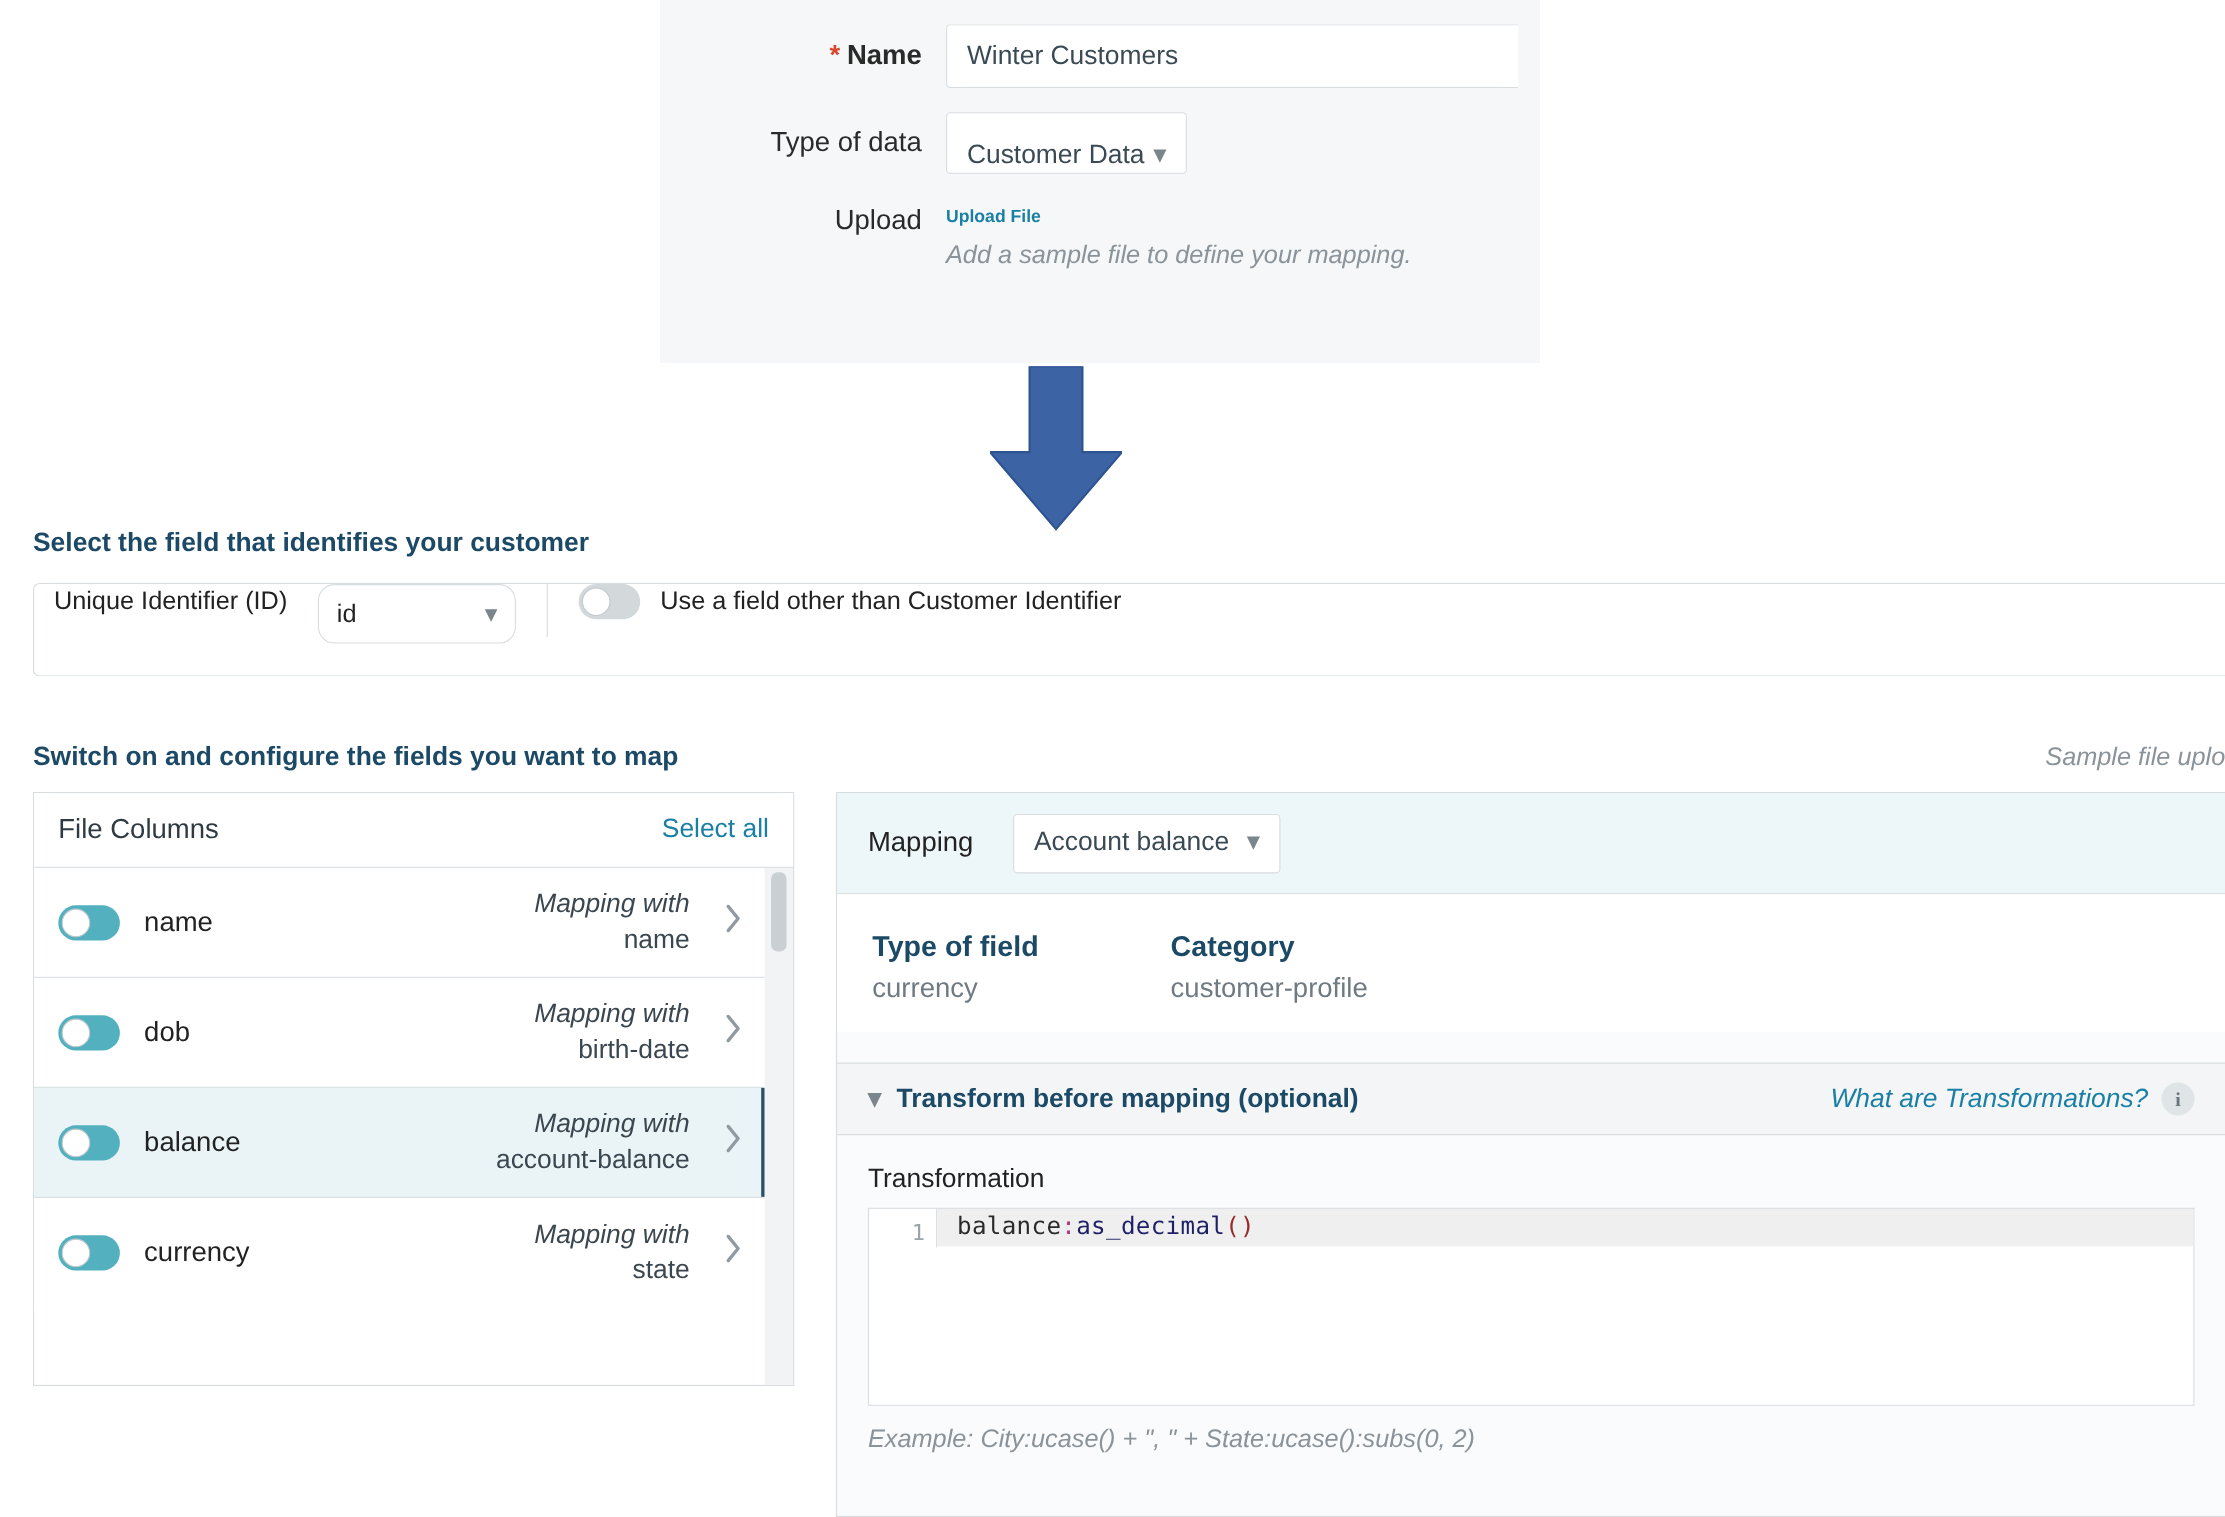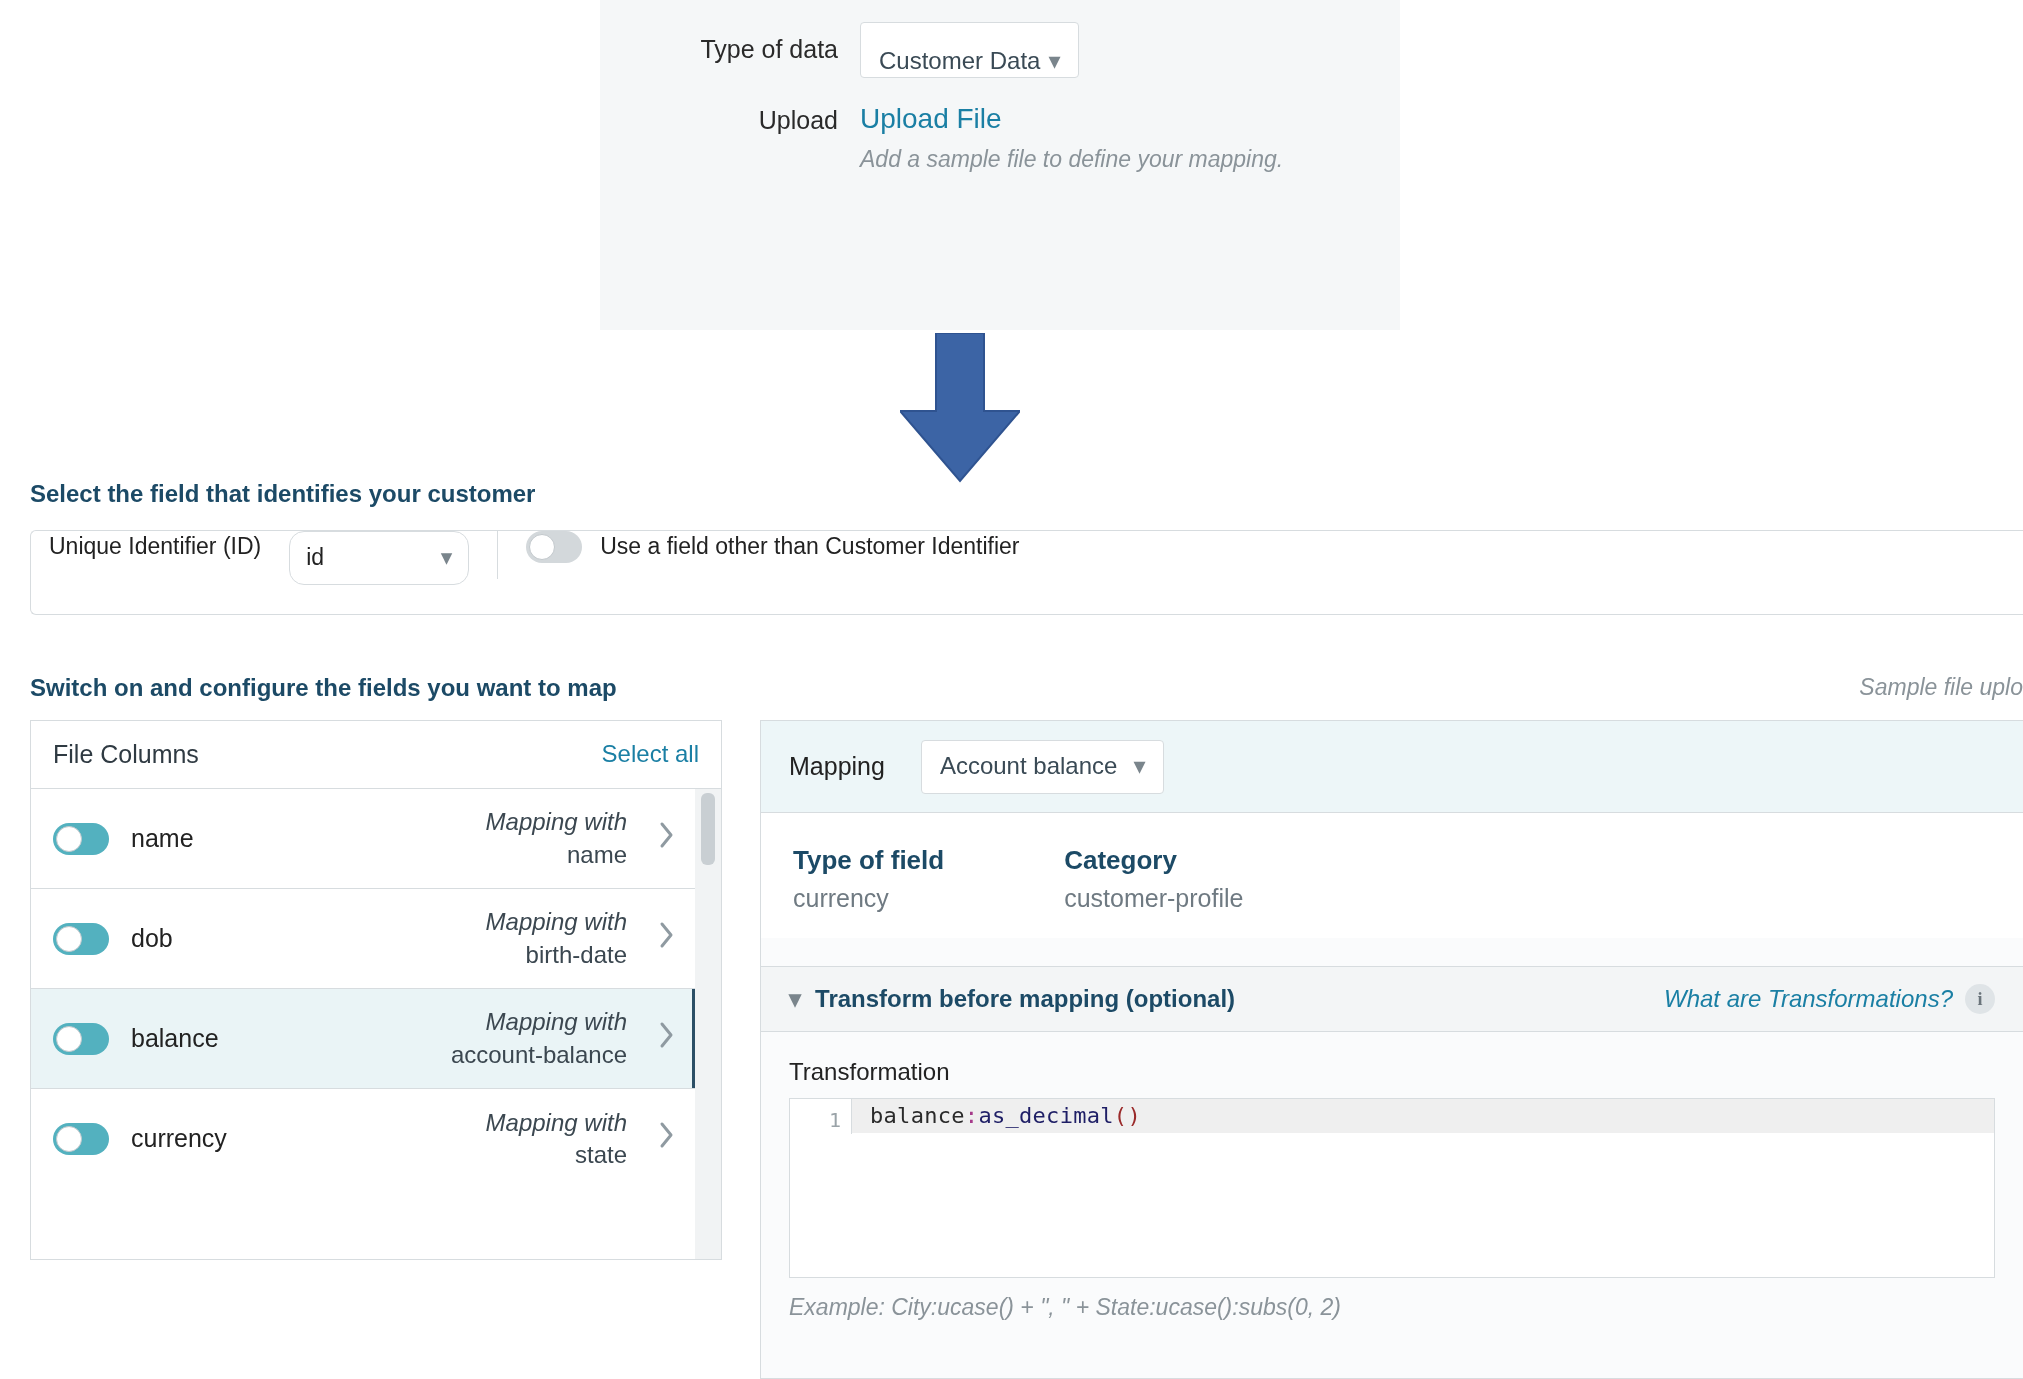--- a/index.html
+++ b/index.html
@@ -24,21 +24,21 @@
   
   .top-panel{position:absolute;top:0;left:600px;width:800px;height:330px;background:var(--panel);}
   .frow{display:flex;align-items:center;margin-top:22px;}
   .flabel{width:260px;text-align:right;padding-right:22px;font-weight:600;color:#2a2a2a;font-size:25px;}
   .flabel.normal{font-weight:400;}
   .req{color:#d8472b;margin-right:6px;}
   .finput{height:58px;border:1px solid var(--border);background:#fff;border-radius:4px;padding:0 18px;font-size:24px;color:#3a4a55;width:520px;}
   .finput.open-right{border-right:0;border-radius:4px 0 0 4px;}
   .fsel{display:inline-flex;align-items:flex-end;height:56px;border:1px solid var(--border);background:#fff;border-radius:4px;padding:0 18px;font-size:24px;color:#3a4a55;gap:8px;cursor:pointer;}
   .caret{color:#7a858c;}
-  .upload-link{color:var(--link);font-size:28px;cursor:pointer;display:inline-block;}
+  .upload-link{color:var(--link);font-size:16px;cursor:pointer;display:inline-block;font-weight:bold;}
   .upload-hint{color:var(--muted2);font-style:italic;font-size:23px;margin-top:6px;}
 
   
   .arrow-down{position:absolute;left:900px;top:333px;}
 
   
   .sec-title{position:absolute;color:var(--teal-head);font-weight:600;font-size:24px;}
   #sec1{left:30px;top:478px;}
   #sec2{left:30px;top:672px;}
   .right-note{position:absolute;right:0;top:672px;color:var(--muted2);font-style:italic;font-size:23px;}
@@ -100,20 +100,24 @@
   .tok-colon{color:#a63b8a;}
   .tok-fn{color:#1f1f66;}
   .tok-par{color:#9a2a2a;}
   .example{color:var(--muted2);font-style:italic;font-size:23px;margin:14px 28px 0 28px;}
 </style>
 </head>
 <body>
 
 <div class="top-panel">
   <div class="frow">
+    <div class="flabel"><span class="req">*</span><span>Name</span></div>
+    <input class="finput open-right" type="text" value="Winter Customers" style="">
+  </div>
+  <div class="frow">
     <div class="flabel normal">Type of data</div>
     <div class="fsel">
       <span>Customer Data</span>
       <span class="caret">▾</span>
     </div>
   </div>
   <div class="frow" style="align-items:flex-start;">
     <div class="flabel normal" style="padding-top:4px;">Upload</div>
     <div>
       <span class="upload-link">Upload File</span>

